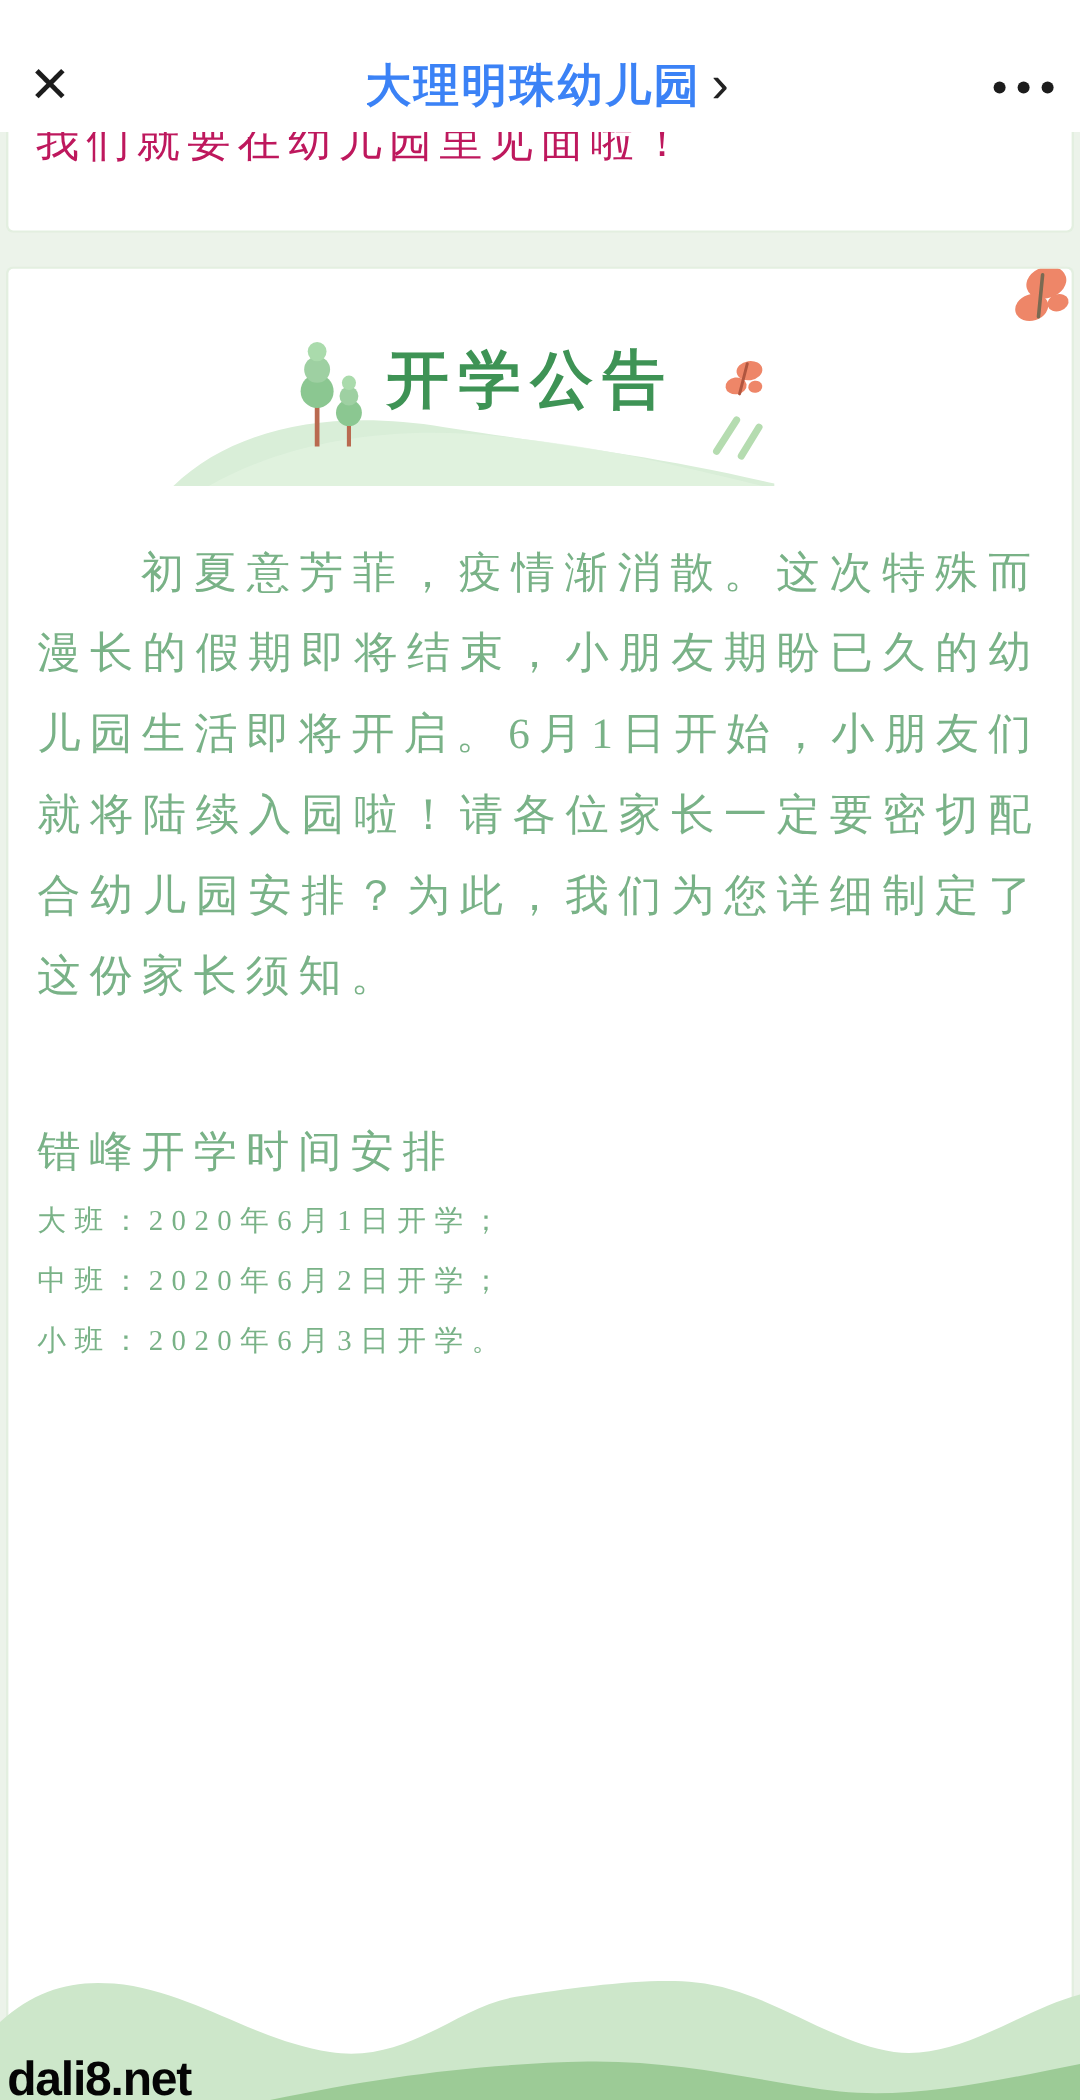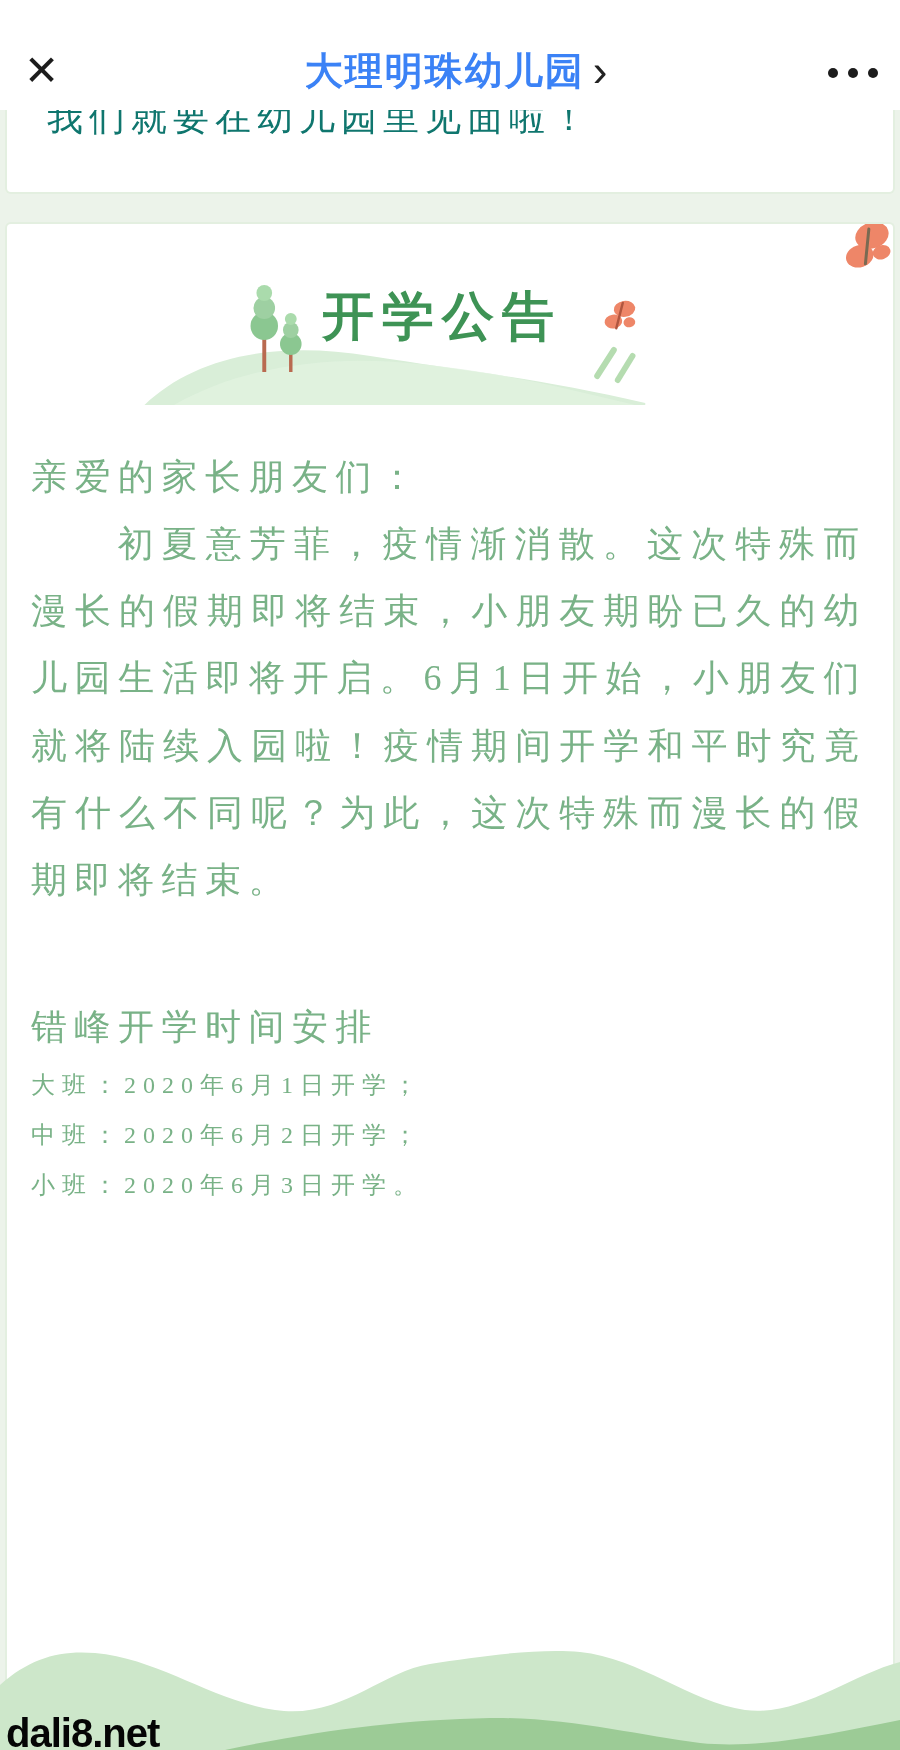--- a/index.html
+++ b/index.html
@@ -23,22 +23,22 @@
   .chevron{font-size:44px;font-weight:300;color:#222;margin-left:8px;line-height:0.8;}
   .more-btn{flex:0 0 auto;display:flex;gap:10px;align-items:center;padding-top:4px;}
   .more-btn i{display:block;width:10px;height:10px;border-radius:50%;background:#1c1c1c;}
   
   .card{
     position:absolute;left:5px;right:5px;background:#ffffff;
     border:2px solid #e3efe0;box-sizing:border-box;
   }
   .card-prev{top:110px;height:84px;border-top:none;border-radius:0 0 6px 6px;overflow:hidden;z-index:10;}
   .clipped-line{
-    margin:-16px 0 0 40px;font-size:36px;line-height:48px;letter-spacing:6px;
-    color:#0f766e;white-space:nowrap;
+    margin:-16px 0 0 23px;font-size:36px;line-height:48px;letter-spacing:6px;
+    color:#be185d;white-space:nowrap;
   }
   .card-main{top:222px;bottom:0;border-bottom:none;border-radius:6px 6px 0 0;z-index:5;overflow:hidden;}
   
   .corner-butterfly{position:absolute;top:-2px;right:-4px;width:58px;height:54px;z-index:8;}
   
   .banner{position:absolute;top:36px;left:0;right:16px;height:145px;}
   .banner-art{position:absolute;inset:0;width:100%;height:100%;}
   .banner-title{
     position:absolute;top:22px;left:0;width:100%;text-align:center;margin:0;
     font-size:52px;font-weight:700;color:#3e9355;letter-spacing:8px;
@@ -122,22 +122,21 @@
 
         <g stroke="#b5dcb0" stroke-width="6" stroke-linecap="round">
           <line x1="601" y1="116" x2="618" y2="90"></line>
           <line x1="622" y1="120" x2="637" y2="96"></line>
         </g>
       </svg>
       <h1 class="banner-title">开学公告</h1>
     </div>
 
     <div class="article">
-      <p>亲爱的家长朋友们：</p>
-      <p class="indent"><span>初夏意芳菲，疫情渐消散。这次特殊而漫长的假期即将结束，小朋友期盼已久的幼儿园生活即将开启。</span><span class="serif-num">6月1日</span><span>开始，小朋友们就将陆续入园啦！疫情期间开学和平时究竟有什么不同呢？为此，这次特殊而漫长的假期即将结束。</span></p>
+      <p class="indent"><span>初夏意芳菲，疫情渐消散。这次特殊而漫长的假期即将结束，小朋友期盼已久的幼儿园生活即将开启。</span><span class="serif-num">6月1日</span><span>开始，小朋友们就将陆续入园啦！请各位家长一定要密切配合幼儿园安排？为此，我们为您详细制定了这份家长须知。</span></p>
 
       <p class="sched-heading">错峰开学时间安排</p>
 
       <div class="sched-row"><span>大班：</span><span class="serif-num">2020年6月1日开学；</span></div>
       <div class="sched-row"><span>中班：</span><span class="serif-num">2020年6月2日开学；</span></div>
       <div class="sched-row"><span>小班：</span><span class="serif-num">2020年6月3日开学。</span></div>
     </div>
   </div>
 
   <svg class="bottom-hills" viewBox="0 0 900 110" preserveAspectRatio="none">

